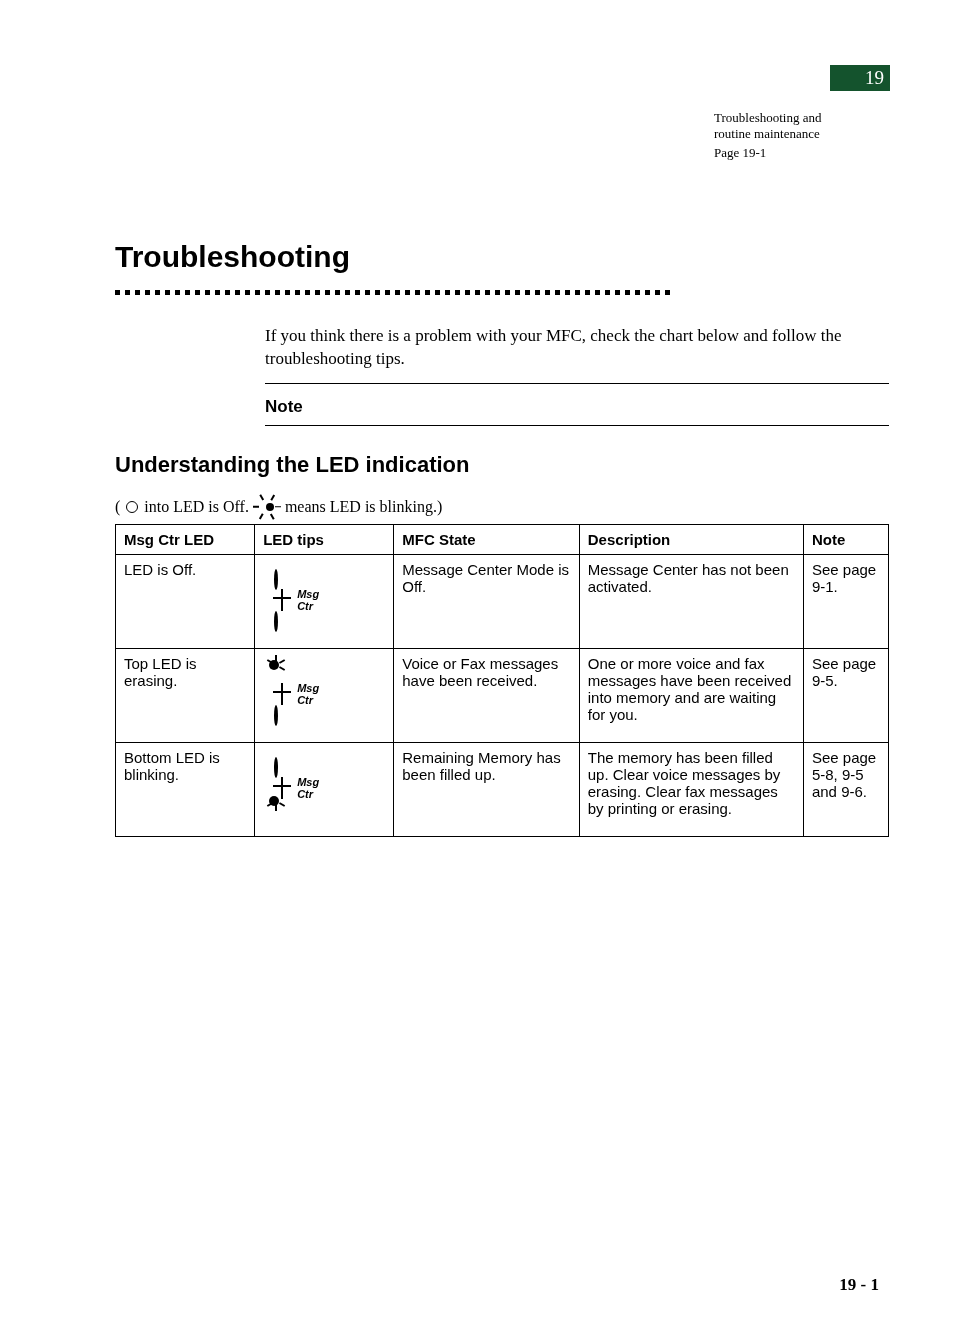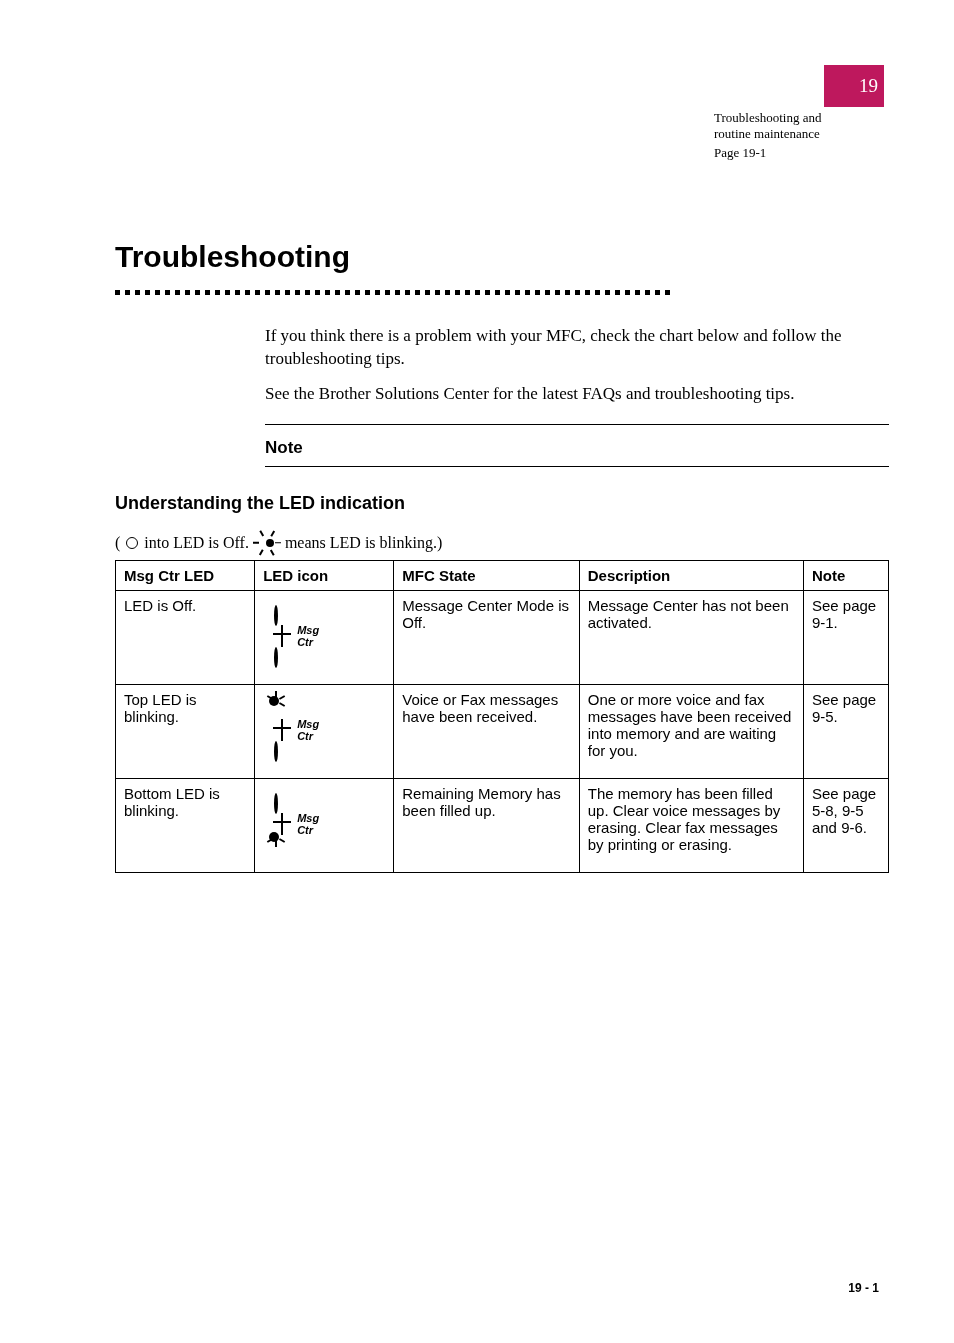--- a/index.html
+++ b/index.html
@@ -7,24 +7,24 @@
     width: 954px;
     height: 1343px;
     background: #fff;
     font-family: "Times New Roman", serif;
     position: relative;
     color: #000;
   }
   .black-tab {
     position: absolute;
     top: 65px;
-    right: 70px;
+    right: 64px;
     width: 60px;
-    height: 42px;
-    background: #be185d;
+    height: 26px;
+    background: #14532d;
   }
   .black-tab .tab-num {
     position: absolute;
     right: 6px;
     top: 50%;
     transform: translateY(-50%);
     color: #fff;
     font-size: 19px;
   }
   .side-box {
@@ -212,22 +212,22 @@
   .led-flash.down .ray2 { transform: translate(6px,-1px) rotate(90deg); }
   .led-flash.down .ray3 { transform: translate(6px,-1px) rotate(150deg); }
   .led-flash.up .ray1 { transform: translate(6px,-1px) rotate(-30deg); }
   .led-flash.up .ray2 { transform: translate(6px,-1px) rotate(-90deg); }
   .led-flash.up .ray3 { transform: translate(6px,-1px) rotate(-150deg); }
   .led-flash.up .ray4 { transform: translate(6px,-1px) rotate(30deg); }
   .foot-pagenum {
     position: absolute;
     bottom: 48px;
     right: 75px;
-    font-family: Liberation Sans, sans-serif;
-    font-size: 12px;
+    font-family: Liberation Serif, serif;
+    font-size: 17px;
     font-weight: bold;
   }
   .col-w-1 { width: 18%; }
   .col-w-2 { width: 18%; }
   .col-w-3 { width: 24%; }
   .col-w-4 { width: 29%; }
   .col-w-5 { width: 11%; }
 </style>
 </head>
 <body>
@@ -300,30 +300,29 @@
     <span></span>
       <span></span>
       <span></span>
       <span></span>
       <span></span>
       <span></span>
   </div>
 
   <div class="body-col">
     <p>If you think there is a problem with your MFC, check the chart below and follow the troubleshooting tips.</p>
-    <p class="intro2">See the Brother Solutions Center for the latest FAQs and troubleshooting tips.</p>
 
     <div class="hr-line"></div>
     <div class="note-title">Note</div>
     <div class="hr-line"></div>
   </div>
 
   <div style="height:14px"></div>
 
-  <div style="font-family:Helvetica,Arial,sans-serif;font-size:18px;font-weight:bold;margin-bottom:6px;">Understanding the LED indication</div>
+  <div style="font-family:Helvetica,Arial,sans-serif;font-size:22px;font-weight:bold;margin-bottom:6px;">Understanding the LED indication</div>
 
   <div class="tab-caption">
     <span>(</span>
     <span class="tc-gap"></span>
     <span class="i-off-circ"></span>
     <span class="tc-gap"></span>
     <span>into LED is Off.</span>
     <span class="tc-gap"></span>
       <span class="tc-gap"></span>
     <span class="i-flash">
@@ -343,21 +342,21 @@
     <colgroup>
       <col class="col-w-1">
         <col class="col-w-2">
         <col class="col-w-3">
         <col class="col-w-4">
         <col class="col-w-5">
     </colgroup>
     <thead>
       <tr>
         <th>Msg Ctr LED</th>
-        <th>LED icon</th>
+        <th>LED tips</th>
         <th>MFC State</th>
         <th>Description</th>
         <th>Note</th>
       </tr>
     </thead>
     <tbody>
 
       <tr>
         <td>LED is Off.</td>
         <td class="icon-cell">
@@ -367,21 +366,21 @@
             <span class="bot"><span class="led-off"></span></span>
             <span class="msglabel">Msg Ctr</span>
           </span>
         </td>
         <td>Message Center Mode is Off.</td>
         <td>Message Center has not been activated.</td>
         <td>See page 9-1.</td>
       </tr>
 
       <tr>
-        <td>Top LED is blinking.</td>
+        <td>Top LED is erasing.</td>
         <td class="icon-cell">
           <span class="diag">
             <span class="top">
               <span class="led-flash up">
                 <span class="dot"></span>
                 <span class="ray ray1"></span><span class="ray ray2"></span><span class="ray ray3"></span>
                 <span class="ray ray4"></span>
               </span>
             </span>
             <span class="stem"></span><span class="cross"></span>

